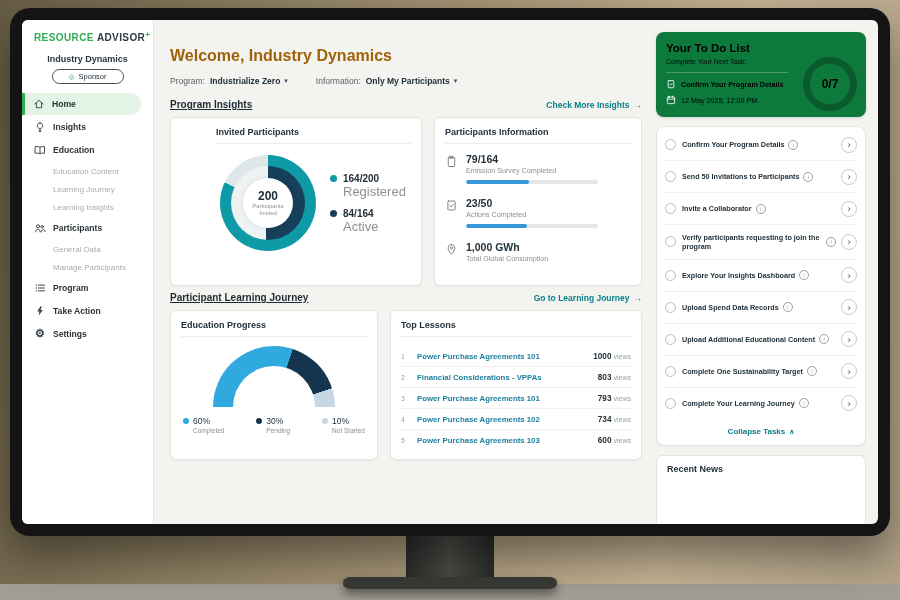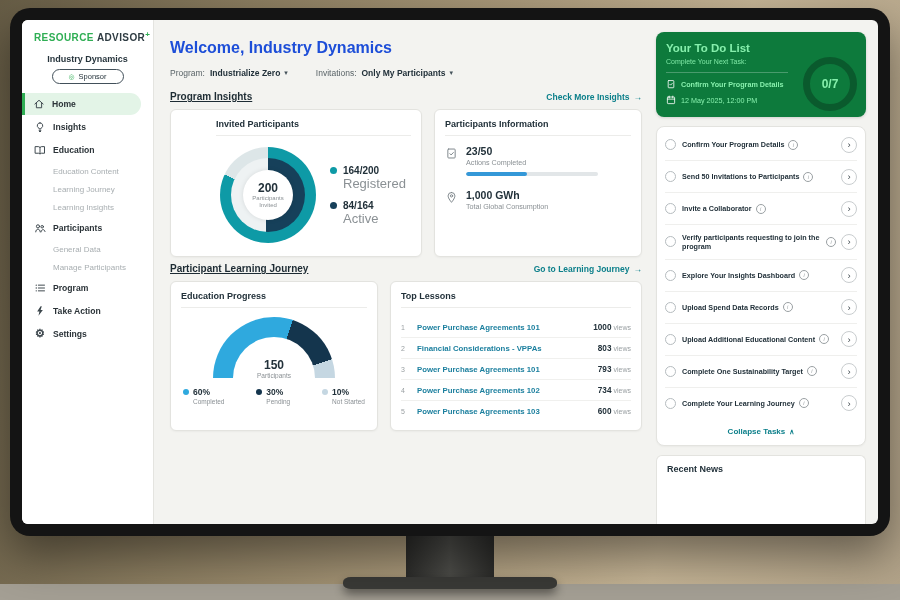--- a/index.html
+++ b/index.html
@@ -31,21 +31,21 @@
     color:#2b3338;cursor:pointer;margin:1px 0;}
   .nav-item.active{background:#e3f4e7;border-left:3px solid #2fae54;padding-left:8px;
     border-radius:0 13px 13px 0;margin-right:12px;}
   .nav-sub{padding:4.5px 12px 4.5px 31px;font-size:8px;color:#a8aeb1;cursor:pointer;}
   .nav-icon{width:12px;height:12px;color:#3c464c;flex:none;display:flex;}
   .nav-icon svg{width:100%;height:100%;}
   .glyph{font-size:11px;line-height:1;color:#3c464c;width:12px;text-align:center;}
 
   
   .main{flex:1;min-width:0;padding:13px 14px 0 16px;box-sizing:border-box;}
-  .welcome{font-size:16px;font-weight:bold;color:#1d4ed8;margin:6px 0 11px;}
+  .welcome{font-size:16px;font-weight:bold;color:#a16207;margin:14px 0 11px;}
   .filters{display:flex;gap:28px;font-size:8.5px;color:#5a6468;margin-bottom:13px;align-items:center;}
   .filter{display:flex;align-items:center;cursor:pointer;}
   .filter-value{font-weight:bold;color:#22313a;margin-left:5px;}
   .caret{font-size:7px;color:#44525a;margin-left:4px;}
   .section-row{display:flex;justify-content:space-between;align-items:center;margin:6px 0 7px;}
   .section-title{font-size:10px;font-weight:bold;color:#1d2b33;text-decoration:underline;}
   .section-link{font-size:8.5px;color:#0b7f8a;font-weight:bold;display:flex;align-items:center;gap:4px;cursor:pointer;}
   .cards{display:flex;gap:12px;align-items:stretch;margin-bottom:6px;}
   .card{background:#fff;border:1px solid #e3e3df;border-radius:6px;padding:9px 10px;
     box-sizing:border-box;box-shadow:0 1px 2px rgba(0,0,0,.04);}
@@ -82,36 +82,36 @@
   .gauge-wrap{position:relative;width:122px;height:62px;margin:8px auto 6px;overflow:hidden;}
   .gauge{position:absolute;left:0;top:0;width:122px;height:122px;border-radius:50%;}
   .gauge-hole{position:absolute;left:20px;top:20px;width:82px;height:82px;border-radius:50%;background:#fff;}
   .gauge-text{position:absolute;left:0;right:0;bottom:0;text-align:center;}
   .gauge-value{font-size:12px;font-weight:bold;color:#22313a;line-height:1.1;}
   .gauge-label{font-size:6.5px;color:#8a9094;}
   .edu-legend{display:flex;justify-content:space-between;padding:2px 2px 0;}
   .edu-item{}
   .edu-top{display:flex;align-items:center;gap:4px;}
   .edu-dot{width:6px;height:6px;border-radius:50%;flex:none;}
-  .edu-value{font-size:8.5px;font-weight:bold;color:#22313a;}
+  .edu-value{font-size:8.5px;font-weight:normal;color:#22313a;}
   .edu-label{font-size:6.5px;color:#8a9094;margin-left:10px;margin-top:1px;}
 
   
   .lessons{width:252px;}
   .lesson{display:flex;align-items:center;gap:7px;padding:5.5px 0;border-bottom:1px solid #f0f0ee;}
   .lesson:last-child{border-bottom:none;}
   .rank{width:9px;font-size:7px;color:#9aa0a3;flex:none;}
   .lesson-title{flex:1;font-size:7.8px;font-weight:bold;color:#1b7f9e;cursor:pointer;}
   .views{font-size:8.2px;font-weight:bold;color:#22313a;white-space:nowrap;}
   .views-suffix{font-size:7px;font-weight:normal;color:#9aa0a3;margin-left:2px;}
 
   
   .rightcol{width:222px;flex:none;box-sizing:border-box;padding:12px 12px 0 0;
     display:flex;flex-direction:column;gap:9px;}
-  .todo-green{position:relative;background:#0d7a3c;border-radius:8px;color:#86efac;
+  .todo-green{position:relative;background:#0d7a3c;border-radius:8px;color:#000000;
     padding:10px 10px 12px;box-shadow:0 1px 3px rgba(0,0,0,.15);}
   .todo-title{font-size:11.5px;font-weight:bold;}
   .todo-sub{font-size:7px;margin-top:4px;opacity:.92;}
   .todo-next{display:flex;align-items:center;gap:5px;font-size:7.2px;font-weight:bold;
     margin-top:7px;width:122px;border-top:1px solid rgba(255,255,255,.25);padding-top:6px;}
   .todo-date{display:flex;align-items:center;gap:5px;font-size:7.2px;margin-top:6px;width:122px;}
   .w-ic{width:10px;height:10px;color:#fff;flex:none;}
   .w-ic svg{width:100%;height:100%;}
   .todo-ring{position:absolute;right:9px;top:25px;width:54px;height:54px;border-radius:50%;
     border:7px solid #0a5a2d;box-sizing:border-box;display:flex;align-items:center;justify-content:center;
@@ -224,21 +224,21 @@
       <main class="main">
         <div class="welcome">Welcome, Industry Dynamics</div>
 
         <div class="filters">
           <div class="filter">
             <span>Program:</span>
             <span class="filter-value">Industrialize Zero</span>
             <span class="caret">▾</span>
           </div>
           <div class="filter">
-            <span>Invitations:</span>
+            <span>Information:</span>
             <span class="filter-value">Only My Participants</span>
             <span class="caret">▾</span>
           </div>
         </div>
 
         <div class="section-row">
           <span class="section-title">Program Insights</span>
           <span class="section-link">
             <span>Check More Insights</span>
             <span>→</span>
@@ -274,20 +274,33 @@
                   </span>
                 </div>
               </div>
             </div>
           </div>
 
           <div class="card infocard">
             <div class="card-title">Participants Information</div>
             <div class="stat">
               <span class="stat-ic"><svg viewBox="0 0 16 16" fill="none" stroke="currentColor" stroke-width="1.2" stroke-linecap="round" stroke-linejoin="round">
+                    <rect x="4" y="2.8" width="8" height="11.4" rx="1"></rect>
+                    <path d="M6.2 1.6h3.6v2.4H6.2z"></path>
+                  </svg></span>
+              <span>
+                <div class="stat-value">79/164</div>
+                <div class="stat-label">Emission Survey Completed</div>
+                <div class="bar-track">
+                    <div class="bar-fill" style="width: 48%;"></div>
+                  </div>
+              </span>
+            </div>
+            <div class="stat">
+              <span class="stat-ic"><svg viewBox="0 0 16 16" fill="none" stroke="currentColor" stroke-width="1.2" stroke-linecap="round" stroke-linejoin="round">
                     <rect x="3.5" y="2.5" width="9" height="11" rx="1"></rect>
                     <path d="M6 8.2l1.5 1.6 2.8-3"></path>
                   </svg></span>
               <span>
                 <div class="stat-value">23/50</div>
                 <div class="stat-label">Actions Completed</div>
                 <div class="bar-track">
                     <div class="bar-fill" style="width: 46%;"></div>
                   </div>
               </span>
@@ -313,24 +326,20 @@
           </span>
         </div>
 
         <div class="cards">
 
           <div class="card educard">
             <div class="card-title">Education Progress</div>
             <div class="gauge-wrap">
               <div class="gauge" style="background: conic-gradient(from 270deg, rgb(47, 169, 222) 0deg, rgb(47, 169, 222) 108deg, rgb(20, 53, 77) 108deg, rgb(20, 53, 77) 162deg, rgb(197, 215, 226) 162deg, rgb(197, 215, 226) 180deg, transparent 180deg, transparent 360deg);"></div>
               <div class="gauge-hole"></div>
-              <div class="gauge-text">
-                <div class="gauge-value">150</div>
-                <div class="gauge-label">Participants</div>
-              </div>
             </div>
             <div class="edu-legend">
               <div class="edu-item">
                 <div class="edu-top">
                     <span class="edu-dot" style="background-color: rgb(47, 169, 222);"></span>
                     <span class="edu-value">60%</span>
                   </div>
                 <div class="edu-label">Completed</div>
               </div>
               <div class="edu-item">

